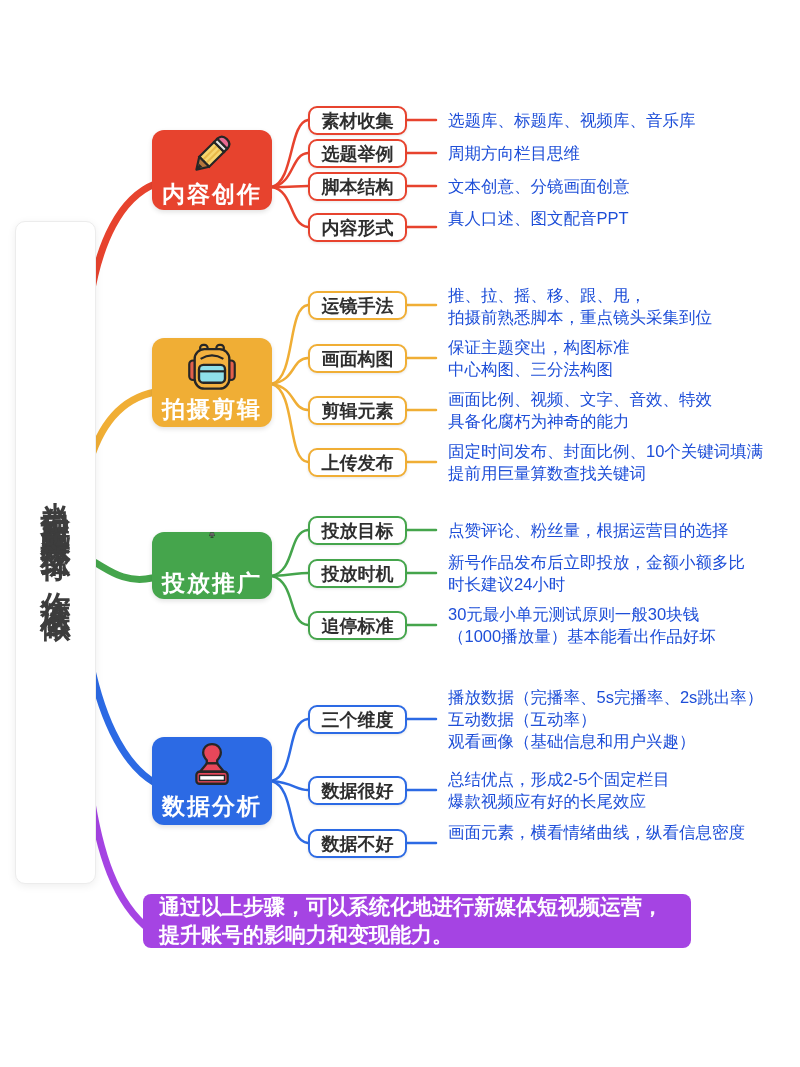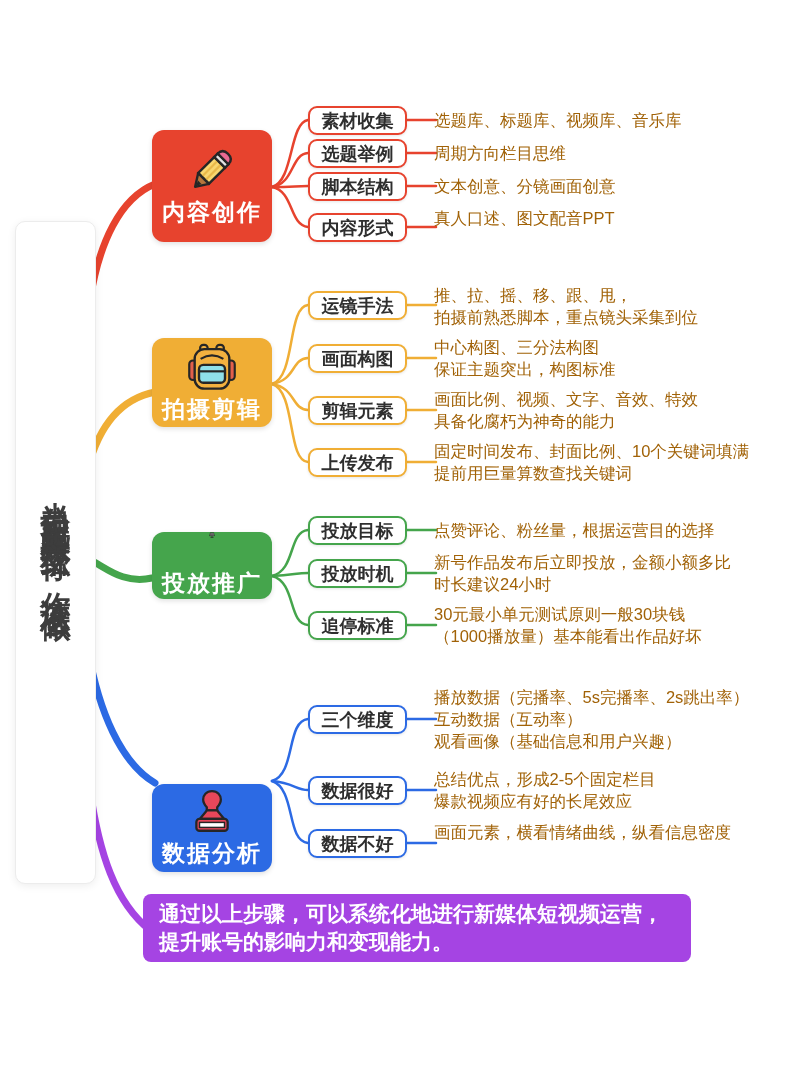--- a/index.html
+++ b/index.html
@@ -18,44 +18,44 @@
     writing-mode:vertical-rl; text-orientation:upright;
     font-size:30px; font-weight:700; color:#3d3d3d; letter-spacing:5px; line-height:1;
   }
 
   .topic {
     position:absolute; left:152px; width:120px; border-radius:12px;
     display:flex; flex-direction:column; align-items:center; justify-content:center;
     z-index:2; box-shadow:0 2px 5px rgba(0,0,0,.12);
   }
   .topic .t-label { color:#fff; font-weight:700; font-size:23px; letter-spacing:2px; margin-top:1px; }
-  .topic1 { top:130px; height:112px; background:var(--branch1); }
+  .topic1 { top:130px; height:80px; background:var(--branch1); }
   .topic2 { top:338px; height:89px; background:var(--branch2);text-align:right; }
   .topic3 { top:532px; height:67px; background:var(--branch3);gap:28px; }
-  .topic4 { top:737px; height:88px; background:var(--branch4);margin-top:47px; }
+  .topic4 { top:737px; height:88px; background:var(--branch4); }
 
   .sub {
     position:absolute; left:308px; width:99px; height:29px; box-sizing:border-box;
     background:#fff; border:2.5px solid; border-radius:9px;
     display:flex; align-items:center; justify-content:center;
     font-size:18px; font-weight:700; color:#2e2e2e; z-index:2;
     box-shadow:0 1px 3px rgba(0,0,0,.10); white-space:nowrap;
   }
   .sub.b1 { border-color:var(--branch1); }
   .sub.b2 { border-color:var(--branch2); }
   .sub.b3 { border-color:var(--branch3); }
   .sub.b4 { border-color:var(--branch4); }
 
   .desc {
-    position:absolute; left:434px; font-size:16.5px; line-height:22px;
-    color:#a16207; font-weight:500; white-space:nowrap; z-index:2;
+    position:absolute; left:448px; font-size:16.5px; line-height:22px;
+    color:#1d4ed8; font-weight:500; white-space:nowrap; z-index:2;
   }
 
   .summary {
-    position:absolute; left:143px; top:894px; width:548px; height:68px; box-sizing:border-box;
+    position:absolute; left:143px; top:894px; width:548px; height:54px; box-sizing:border-box;
     background:var(--summary); border-radius:8px; color:#ffffff; font-weight:700;
     font-size:21px; line-height:28px; padding:6px 16px;
     display:flex; flex-direction:column; justify-content:center; z-index:2;
   }
 </style>
 </head>
 <body>
 
 <div class="canvas">
 
@@ -174,22 +174,22 @@
       <span>剪辑元素</span>
     </div>
   <div class="sub b2" style="top:448px;">
       <span>上传发布</span>
     </div>
   <div class="desc" style="top:284px;">
     <div>推、拉、摇、移、跟、甩，</div>
     <div>拍摄前熟悉脚本，重点镜头采集到位</div>
   </div>
   <div class="desc" style="top:336px;">
+    <div>保证主题突出，构图标准</div>
     <div>中心构图、三分法构图</div>
-    <div>保证主题突出，构图标准</div>
   </div>
   <div class="desc" style="top:388px;">
     <div>画面比例、视频、文字、音效、特效</div>
     <div>具备化腐朽为神奇的能力</div>
   </div>
   <div class="desc" style="top:440px;">
     <div>固定时间发布、封面比例、10个关键词填满</div>
     <div>提前用巨量算数查找关键词</div>
   </div>
 

